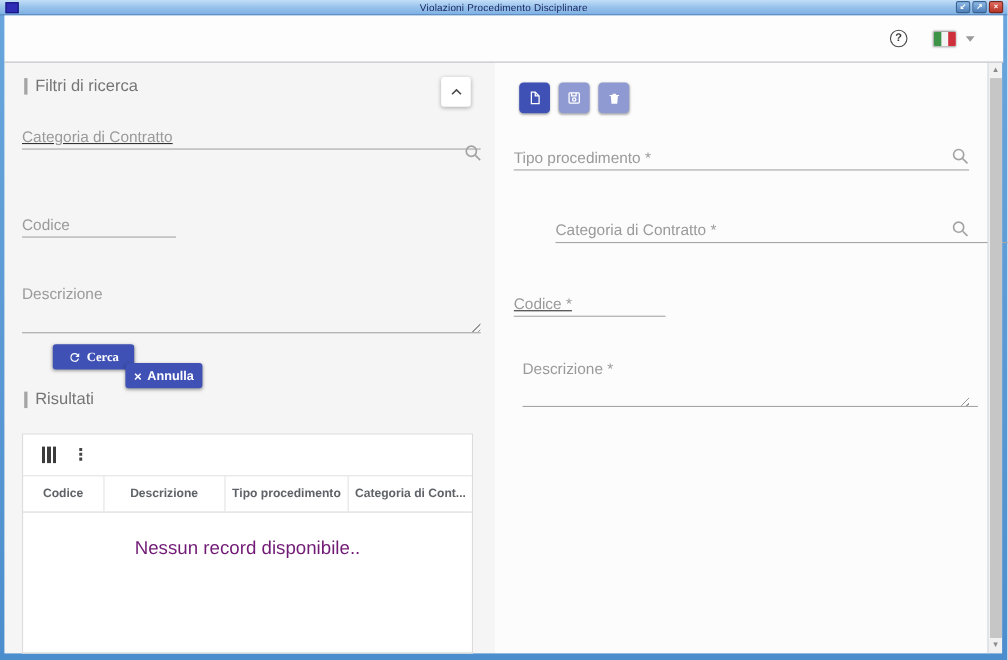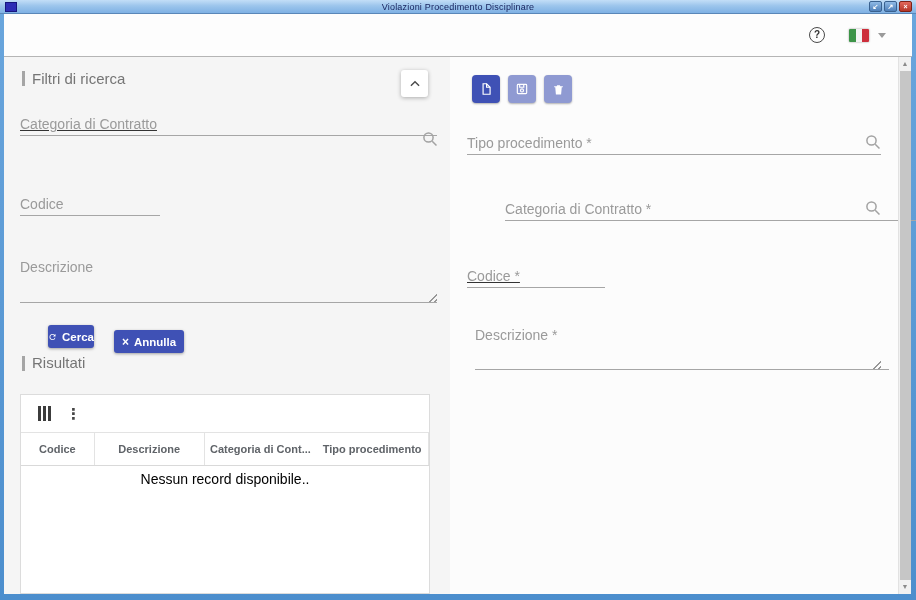--- a/index.html
+++ b/index.html
@@ -82,39 +82,39 @@
   .grip { position: absolute; width: 9px; height: 9px;
           background: repeating-linear-gradient(135deg, #979797 0 1px, transparent 1px 3.5px);
           clip-path: polygon(100% 0, 100% 100%, 0 100%); }
   .grip-left  { left: 424px; top: 236px; }
   .grip-right { left: 422px; top: 303px; }
 
   .btn { position: absolute; display: inline-flex; align-items: center; justify-content: center;
          gap: 5px; background: #3f51b5; color: #fff; border: none; border-radius: 3px;
          font-family: inherit; font-size: 11.5px; font-weight: bold; cursor: pointer;
          box-shadow: 0 1px 3px rgba(0,0,0,.35); height: 23px; }
-  .btn.cerca   { left: 44px;  top: 268px; width: 46px; }
+  .btn.cerca   { left: 44px;  top: 256px; width: 74px; font-family: Liberation Serif, serif; }
   .btn.annulla { left: 110px; top: 273px; width: 70px; }
   .xgl { font-size: 12px; font-weight: bold; line-height: 1; }
 
   
   .table-card { position: absolute; left: 16px; top: 337px; width: 410px; height: 200px;
                 background: #fff; border: 1px solid #dcdcdc; }
   .table-toolbar { height: 38px; border-bottom: 1px solid #e3e3e3; display: flex;
                    align-items: center; padding-left: 17px; gap: 15px; }
   .columns-icon { width: 13px; height: 15px; cursor: pointer;
                   background: repeating-linear-gradient(90deg, #3c3c3c 0 3px, transparent 3px 5px); }
   .kebab { font-size: 15px; font-weight: bold; color: #454545; cursor: pointer; line-height: 1; }
   .thead { display: flex; height: 33px; border-bottom: 1px solid #d9d9d9; }
   .th { display: flex; align-items: center; justify-content: center; font-size: 11px;
         font-weight: bold; color: #5f6368; border-right: 1px solid #e3e3e3;
         overflow: hidden; white-space: nowrap; cursor: pointer; }
   .th0 { width: 74px; } .th1 { width: 110px; } .th2 { width: 113px; }
   .th3 { width: 112px; border-right: none; }
-  .empty-msg { margin-top: 5px; text-align: center; font-size: 14px; color: #000000; }
+  .empty-msg { margin-top: 23px; text-align: center; font-size: 17px; color: #701a75; }
 
   
   .btn-row { position: absolute; left: 22px; top: 18px; display: flex; gap: 8px; }
   .icon-btn { width: 28px; height: 28px; border: none; border-radius: 4px; cursor: pointer;
               display: flex; align-items: center; justify-content: center;
               box-shadow: 0 1px 2px rgba(0,0,0,.3); }
   .icon-btn.primary { background: #3f51b5; }
   .icon-btn.muted   { background: #8f9ad2; }
 
   
@@ -198,22 +198,22 @@
       </div>
 
       <div class="table-card">
         <div class="table-toolbar">
           <span class="columns-icon"></span>
           <span class="kebab">⋮</span>
         </div>
         <div class="thead">
           <div class="th th0">Codice</div>
           <div class="th th1">Descrizione</div>
+          <div class="th th2">Tipo procedimento</div>
           <div class="th th3">Categoria di Cont...</div>
-          <div class="th th2">Tipo procedimento</div>
         </div>
         <div class="tbody">
           <div class="empty-msg">Nessun record disponibile..</div>
         </div>
       </div>
     </div>
 
     <div class="right-panel">
 
       <div class="btn-row">

